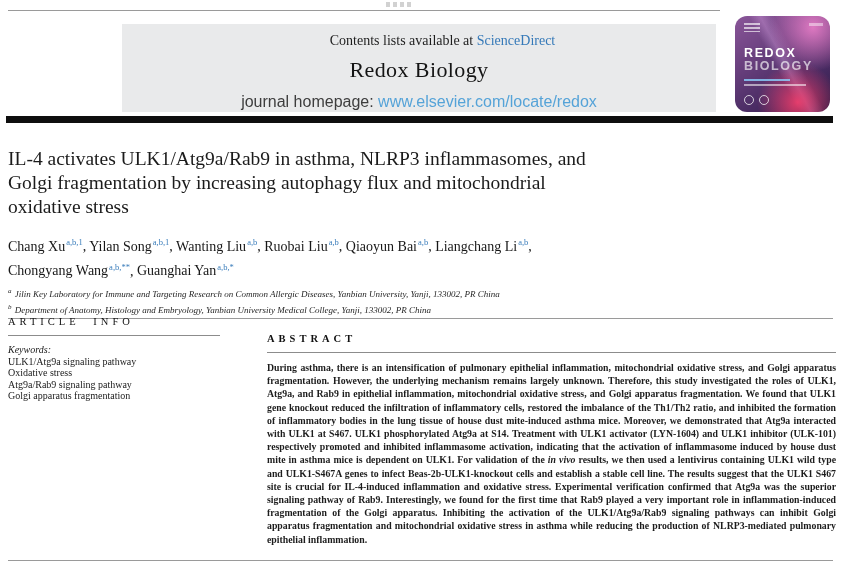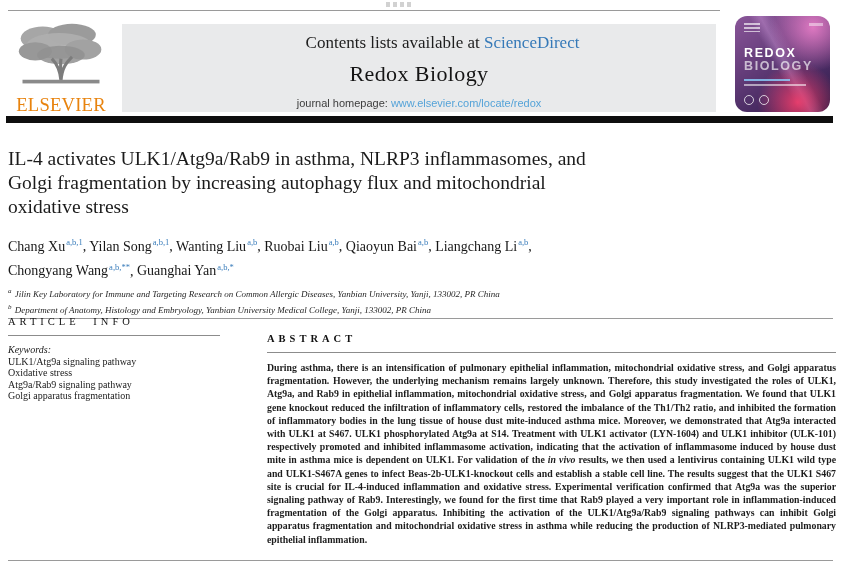--- a/index.html
+++ b/index.html
@@ -12,24 +12,24 @@
   .header-artifact{position:absolute;left:386px;top:2px;width:28px;height:5px;opacity:.45;
     background:repeating-linear-gradient(90deg,#9a9a9a 0 4px,transparent 4px 7px);}
   
   .logo{position:absolute;left:11px;top:22px;width:100px;height:95px;text-align:center;}
   .logo .wordmark{
     display:block;margin-top:2px;font-family:"Liberation Serif",serif;
     font-size:19px;letter-spacing:.2px;color:var(--elsevier-orange,#e8830e);transform:scaleX(.98);
   }
   
   .masthead{position:absolute;left:122px;top:24px;width:594px;height:88px;background:#e9eaeb;text-align:center;}
-  .contents-line{padding-top:9px;font-size:17px;color:#1e1e1e;padding-left:47px;}
+  .contents-line{padding-top:9px;font-size:14px;color:#1e1e1e;padding-left:47px;}
   .link-sd{color:var(--link-blue,#3579b8);text-decoration:none;cursor:pointer;}
   .journal-name{margin-top:8px;font-size:22px;letter-spacing:.4px;color:#141414;}
-  .homepage-line{margin-top:10px;font-family:"Liberation Sans",sans-serif;font-size:11px;color:#3d3d3d;}
+  .homepage-line{margin-top:10px;font-family:"Liberation Sans",sans-serif;font-size:16px;color:#3d3d3d;}
   .link-homepage{color:var(--homepage-blue,#55a3d8);text-decoration:none;cursor:pointer;}
   
   .cover{
     position:absolute;left:735px;top:16px;width:95px;height:96px;border-radius:12px;
     background:
       radial-gradient(circle at 82% 12%, rgba(242,130,205,.85), rgba(242,130,205,0) 38%),
       radial-gradient(circle at 66% 90%, rgba(255,64,110,.85), rgba(255,64,110,0) 38%),
       linear-gradient(62deg, rgba(0,0,0,0) 44%, rgba(225,170,235,.35) 52%, rgba(0,0,0,0) 62%),
       linear-gradient(148deg,#8a5699 0%,#69407e 35%,#472a61 70%,#2e1b44 100%);
   }
@@ -64,33 +64,20 @@
   .bottom-rule{position:absolute;left:8px;top:560px;width:825px;height:1px;background:#9a9a9a;}
 </style>
 </head>
 <body>
 
 <div class="page">
 
   <div class="top-hairline"></div>
   <div class="header-artifact"></div>
 
-  <div class="logo">
-    <svg width="92" height="66" viewBox="0 0 100 72">
-      <ellipse cx="30" cy="18" rx="24" ry="13" fill="#a6a6a6"></ellipse>
-      <ellipse cx="62" cy="14" rx="26" ry="12" fill="#9b9b9b"></ellipse>
-      <ellipse cx="48" cy="26" rx="36" ry="14" fill="#aFaFaF" opacity=".9"></ellipse>
-      <ellipse cx="22" cy="32" rx="18" ry="10" fill="#989898"></ellipse>
-      <ellipse cx="74" cy="30" rx="20" ry="11" fill="#a2a2a2"></ellipse>
-      <ellipse cx="50" cy="36" rx="26" ry="10" fill="#909090" opacity=".85"></ellipse>
-      <path d="M50 64 C49 52 46 46 40 40 M50 64 C51 50 56 44 62 38 M50 64 C50 52 49 46 50 40" stroke="#7c7c7c" stroke-width="3.4" fill="none"></path>
-      <rect x="8" y="63" width="84" height="4" fill="#8a8a8a"></rect>
-    </svg>
-    <span class="wordmark">ELSEVIER</span>
-  </div>
 
   <div class="masthead">
     <div class="contents-line"><span>Contents lists available at </span><a class="link-sd">ScienceDirect</a></div>
     <div class="journal-name">Redox Biology</div>
     <div class="homepage-line"><span>journal homepage: </span><a class="link-homepage">www.elsevier.com/locate/redox</a></div>
   </div>
 
   <div class="cover">
     <div class="cover-minitext"></div>
     <div class="cover-minitext2"></div>

